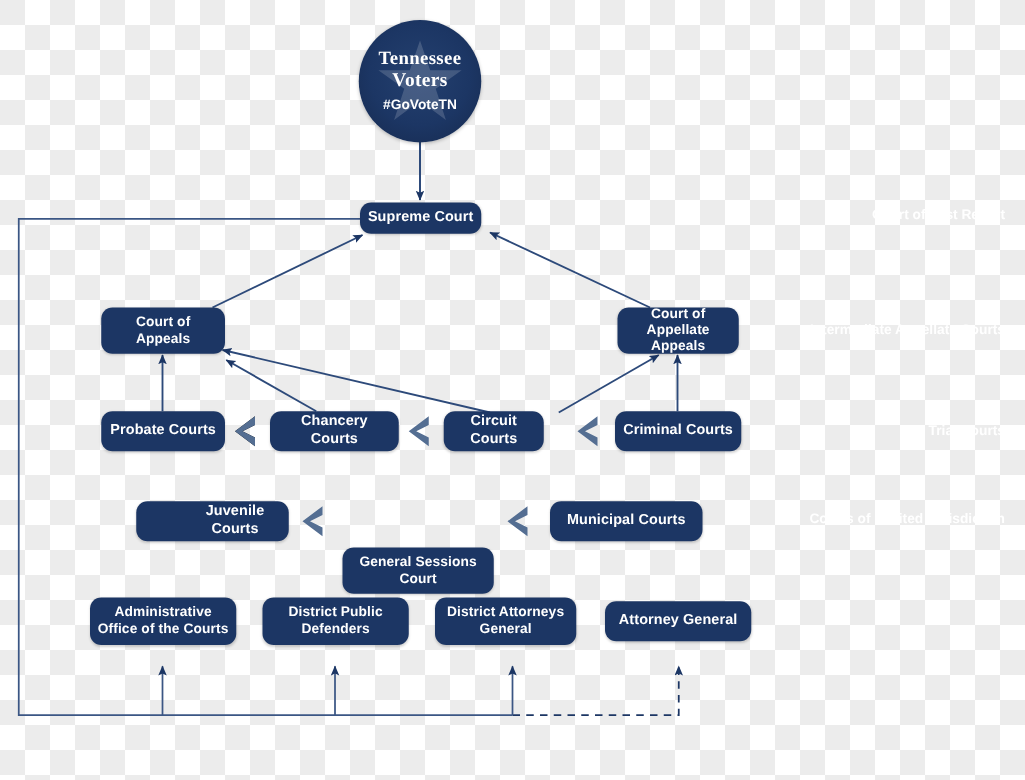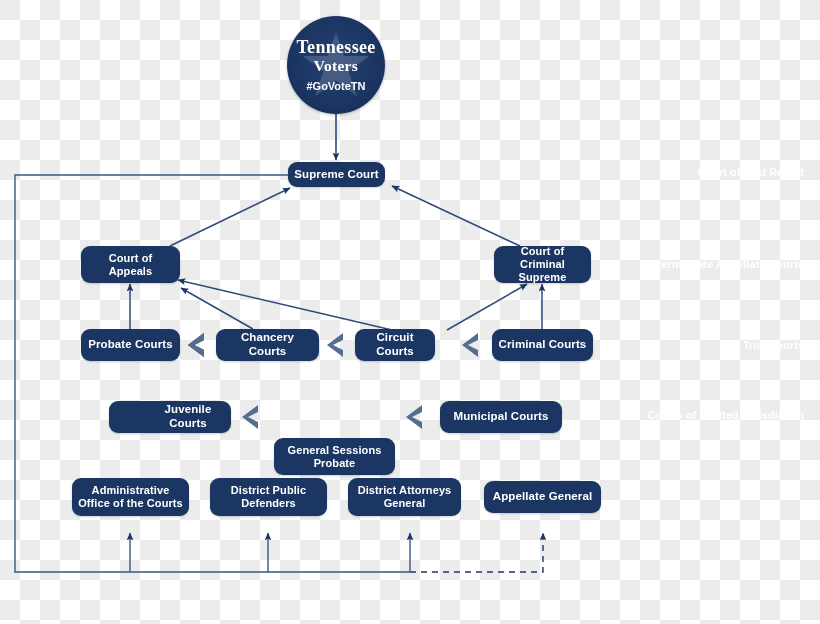--- a/index.html
+++ b/index.html
@@ -48,21 +48,21 @@
     opacity:.16;
   }
   .voter-badge .l1,.voter-badge .l2{
     font-family:"Liberation Serif",serif;
     font-weight:bold;
     font-size:16px;
     letter-spacing:.3px;
     line-height:1.05;
     position:relative;z-index:2;
   }
-  .voter-badge .l1{font-size:18px;}
+  .voter-badge .l1{font-size:15px;}
   .voter-badge .l2{font-size:15.5px;margin-top:1px;}
   .voter-badge .tag{
     font-size:11px;font-weight:bold;margin-top:5px;position:relative;z-index:2;
   }
 
   
   .banner{
     position:absolute;
     background:linear-gradient(180deg,#6a819f 0%,#5b7characters 0%,#546e92 50%,#4f6a8f 100%);
     color:#fff;
@@ -147,21 +147,21 @@
     <span>Intermediate Appellate Courts</span>
   </div>
 
   <div class="node two-line" style="left:81px;top:246px;width:99px;height:37px;flex-direction:column;">
     <span>Court of</span>
     <span>Appeals</span>
   </div>
 
   <div class="node two-line" style="left:494px;top:246px;width:97px;height:37px;flex-direction:column;">
     <span>Court of</span>
-    <span>Criminal Supreme</span>
+    <span>Appellate Appeals</span>
   </div>
 
   <div class="banner left-arrow" style="left:605px;top:330px;width:215px;height:30px;">
     <span>Trial Courts</span>
   </div>
 
   <div class="node" style="left:81px;top:329px;width:99px;height:32px;">
     <span>Probate Courts</span>
   </div>
   <svg class="chev" style="left:186px;top:332px;" viewBox="0 0 20 26">
@@ -193,21 +193,21 @@
 
   <div class="node" style="left:109px;top:401px;width:122px;height:32px;padding-left:42px;">
     <span>Juvenile Courts</span>
   </div>
   <svg class="chev" style="left:240px;top:404px;" viewBox="0 0 20 26">
     <polygon points="18,1 18,8 8,13 18,18 18,25 2,13" fill="#546e92"></polygon>
   </svg>
 
   <div class="node two-line" style="left:274px;top:398px;width:121px;height:37px;flex-direction:column;margin-top:40px;">
     <span>General Sessions</span>
-    <span>Probate</span>
+    <span>Court</span>
   </div>
   <svg class="chev" style="left:404px;top:404px;" viewBox="0 0 20 26">
     <polygon points="18,1 18,8 8,13 18,18 18,25 2,13" fill="#546e92"></polygon>
   </svg>
 
   <div class="node two-line" style="left:72px;top:478px;width:117px;height:38px;flex-direction:column;">
     <span>Administrative</span>
     <span>Office of the Courts</span>
   </div>
 
@@ -219,16 +219,16 @@
     <span>District Public</span>
     <span>Defenders</span>
   </div>
 
   <div class="node two-line" style="left:348px;top:478px;width:113px;height:38px;flex-direction:column;">
     <span>District Attorneys</span>
     <span>General</span>
   </div>
 
   <div class="node" style="left:484px;top:481px;width:117px;height:32px;">
-    <span>Appellate General</span>
+    <span>Attorney General</span>
   </div>
 
 </div>
 
 </body></html>

